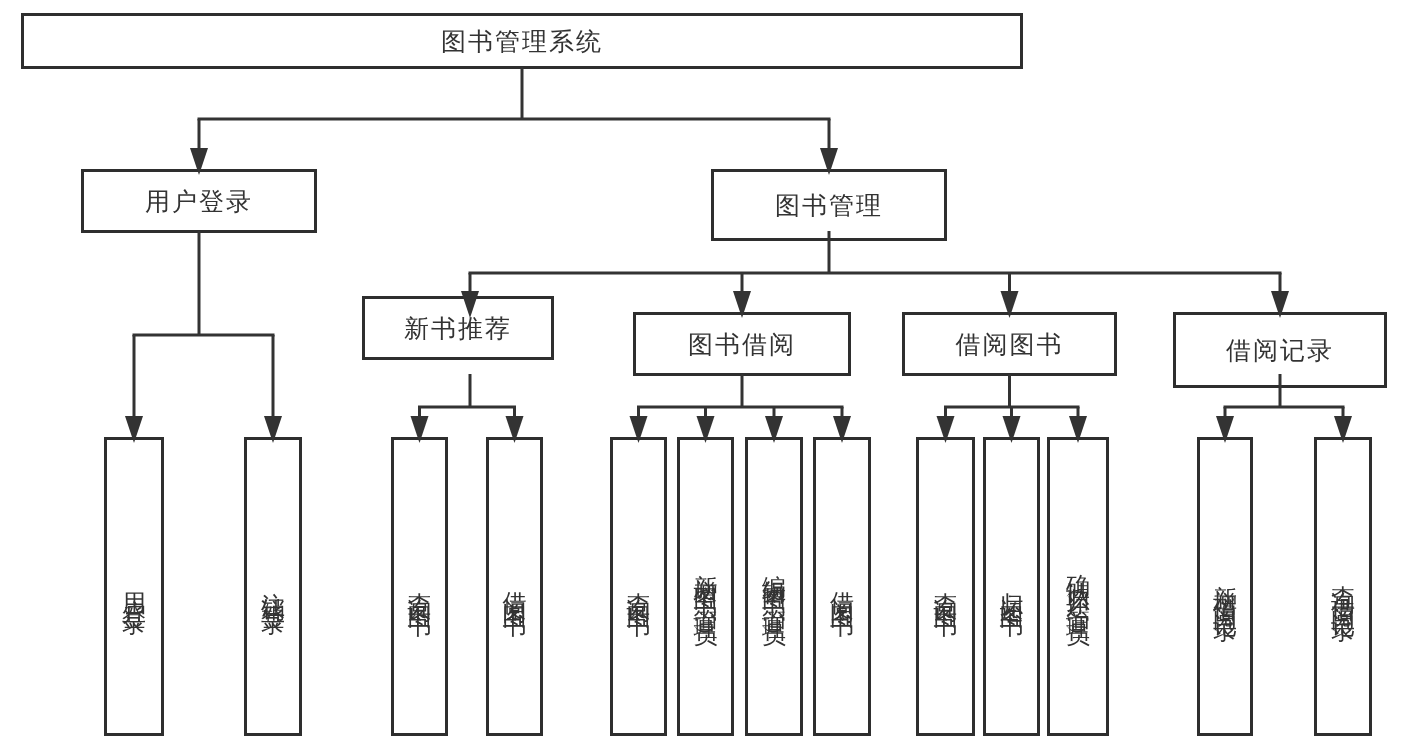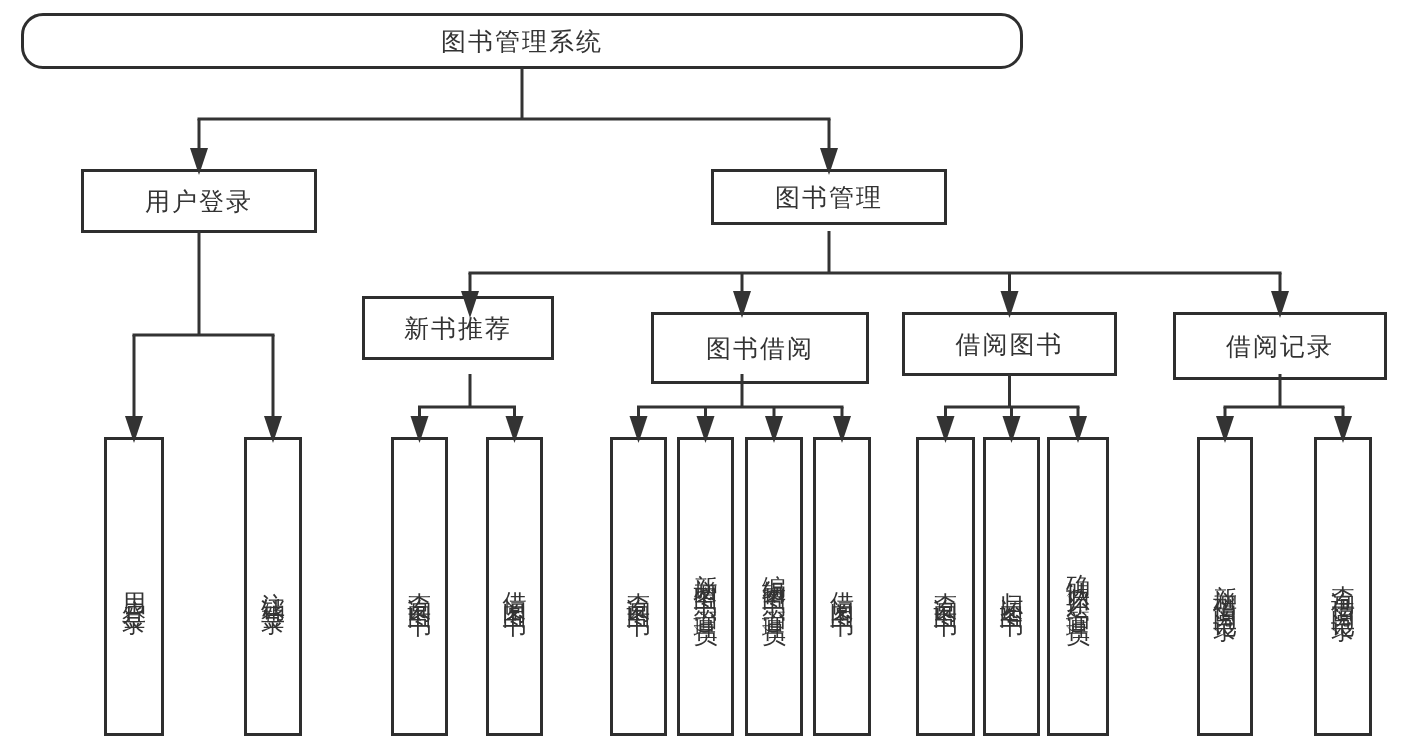--- a/index.html
+++ b/index.html
@@ -77,39 +77,39 @@
       <polygon points="1011.5,443 1002.5,416 1020.5,416" fill="#333333"></polygon>
       <line x1="1078" y1="407" x2="1078" y2="419" stroke="#333333" stroke-width="3"></line>
       <polygon points="1078,443 1069,416 1087,416" fill="#333333"></polygon>
       <line x1="1280" y1="374" x2="1280" y2="407" stroke="#333333" stroke-width="3"></line>
       <line x1="1223.5" y1="407" x2="1344.5" y2="407" stroke="#333333" stroke-width="3"></line>
       <line x1="1225" y1="407" x2="1225" y2="419" stroke="#333333" stroke-width="3"></line>
       <polygon points="1225,443 1216,416 1234,416" fill="#333333"></polygon>
       <line x1="1343" y1="407" x2="1343" y2="419" stroke="#333333" stroke-width="3"></line>
       <polygon points="1343,443 1334,416 1352,416" fill="#333333"></polygon>
     </svg>
-<div class="node h" style="left: 21px; top: 13px; width: 1002px; height: 56px; border-radius: 22px;">
+<div class="node h" style="left: 21px; top: 13px; width: 1002px; height: 56px;">
       <span>图书管理系统</span>
     </div>
     <div class="node h" style="left: 81px; top: 169px; width: 236px; height: 64px;">
       <span>用户登录</span>
     </div>
-    <div class="node h" style="left: 711px; top: 169px; width: 236px; height: 56px;">
+    <div class="node h" style="left: 711px; top: 169px; width: 236px; height: 72px;">
       <span>图书管理</span>
     </div>
     <div class="node h" style="left: 362px; top: 296px; width: 192px; height: 64px;">
       <span>新书推荐</span>
     </div>
-    <div class="node h" style="left: 633px; top: 312px; width: 218px; height: 72px; margin-left: 18px;">
+    <div class="node h" style="left: 633px; top: 312px; width: 218px; height: 64px;">
       <span>图书借阅</span>
     </div>
     <div class="node h" style="left: 902px; top: 312px; width: 215px; height: 64px;">
       <span>借阅图书</span>
     </div>
-    <div class="node h" style="left: 1173px; top: 312px; width: 214px; height: 68px;">
+    <div class="node h" style="left: 1173px; top: 312px; width: 214px; height: 76px;">
       <span>借阅记录</span>
     </div>
     <div class="node v" style="left: 104px; top: 437px; width: 60px; height: 299px;">
       <span>用户登录</span>
     </div>
     <div class="node v" style="left: 244px; top: 437px; width: 58px; height: 299px;">
       <span>注销登录</span>
     </div>
     <div class="node v" style="left: 391px; top: 437px; width: 57px; height: 299px;">
       <span>查询图书</span>

